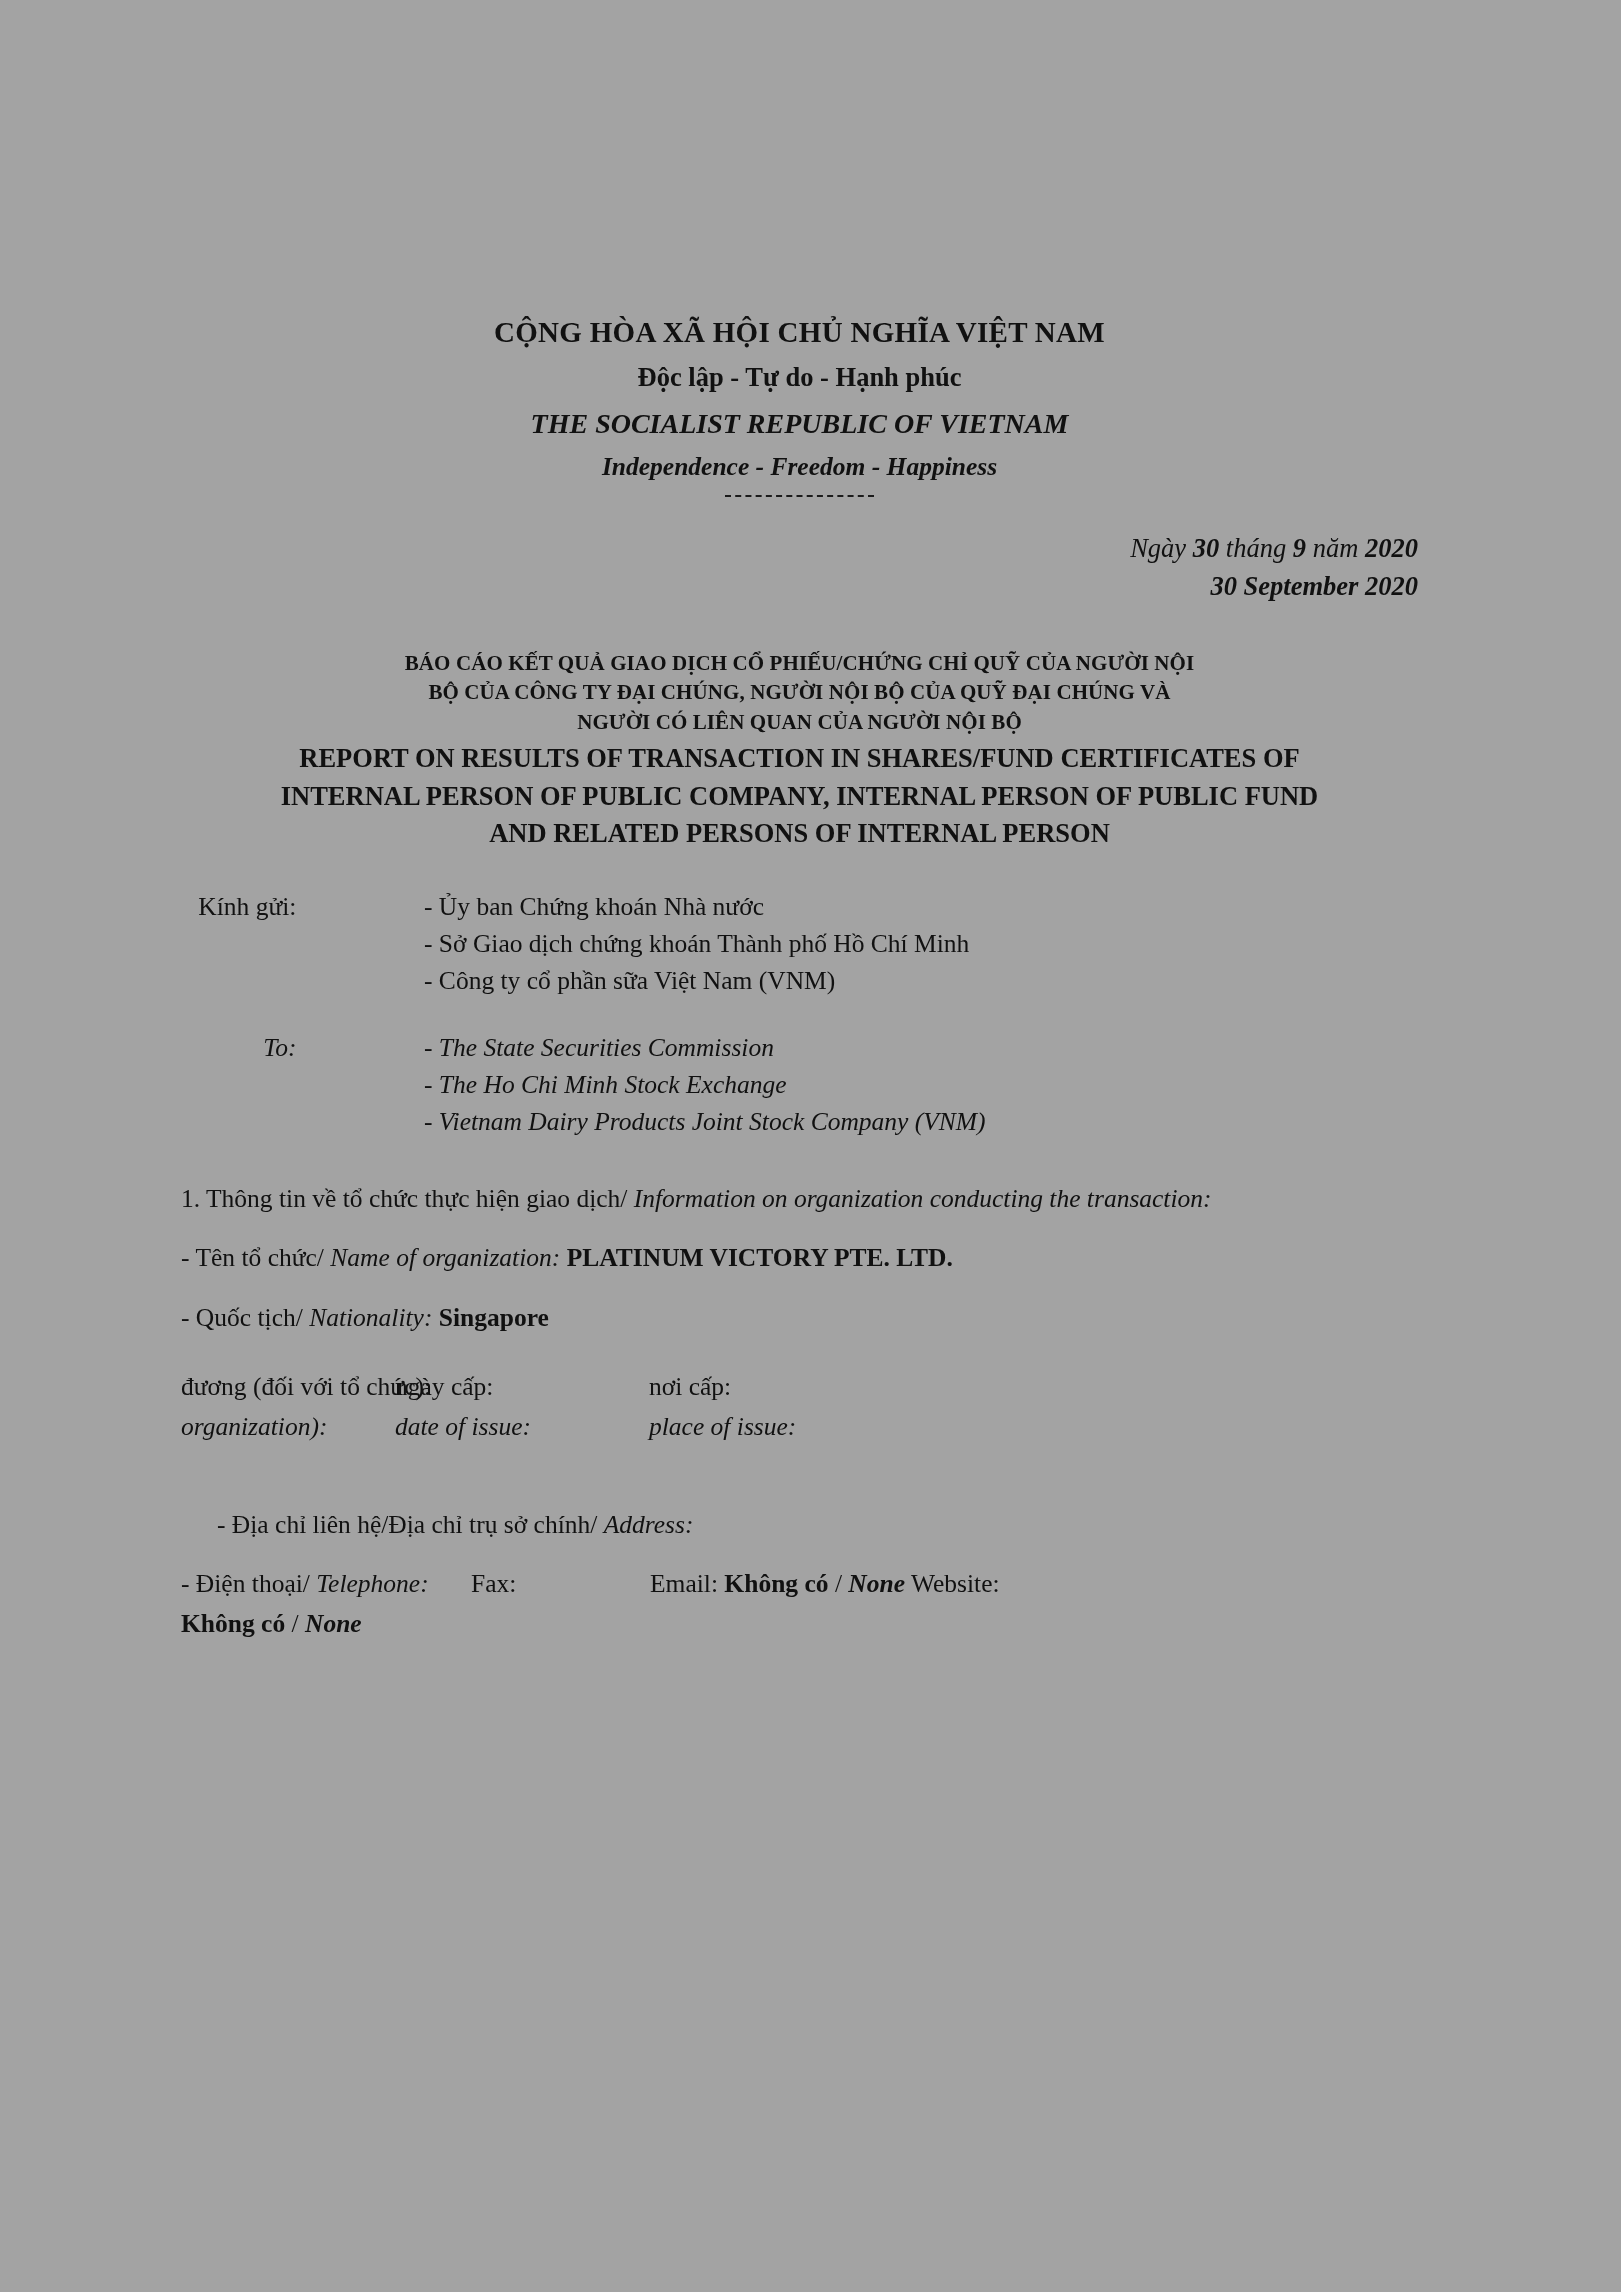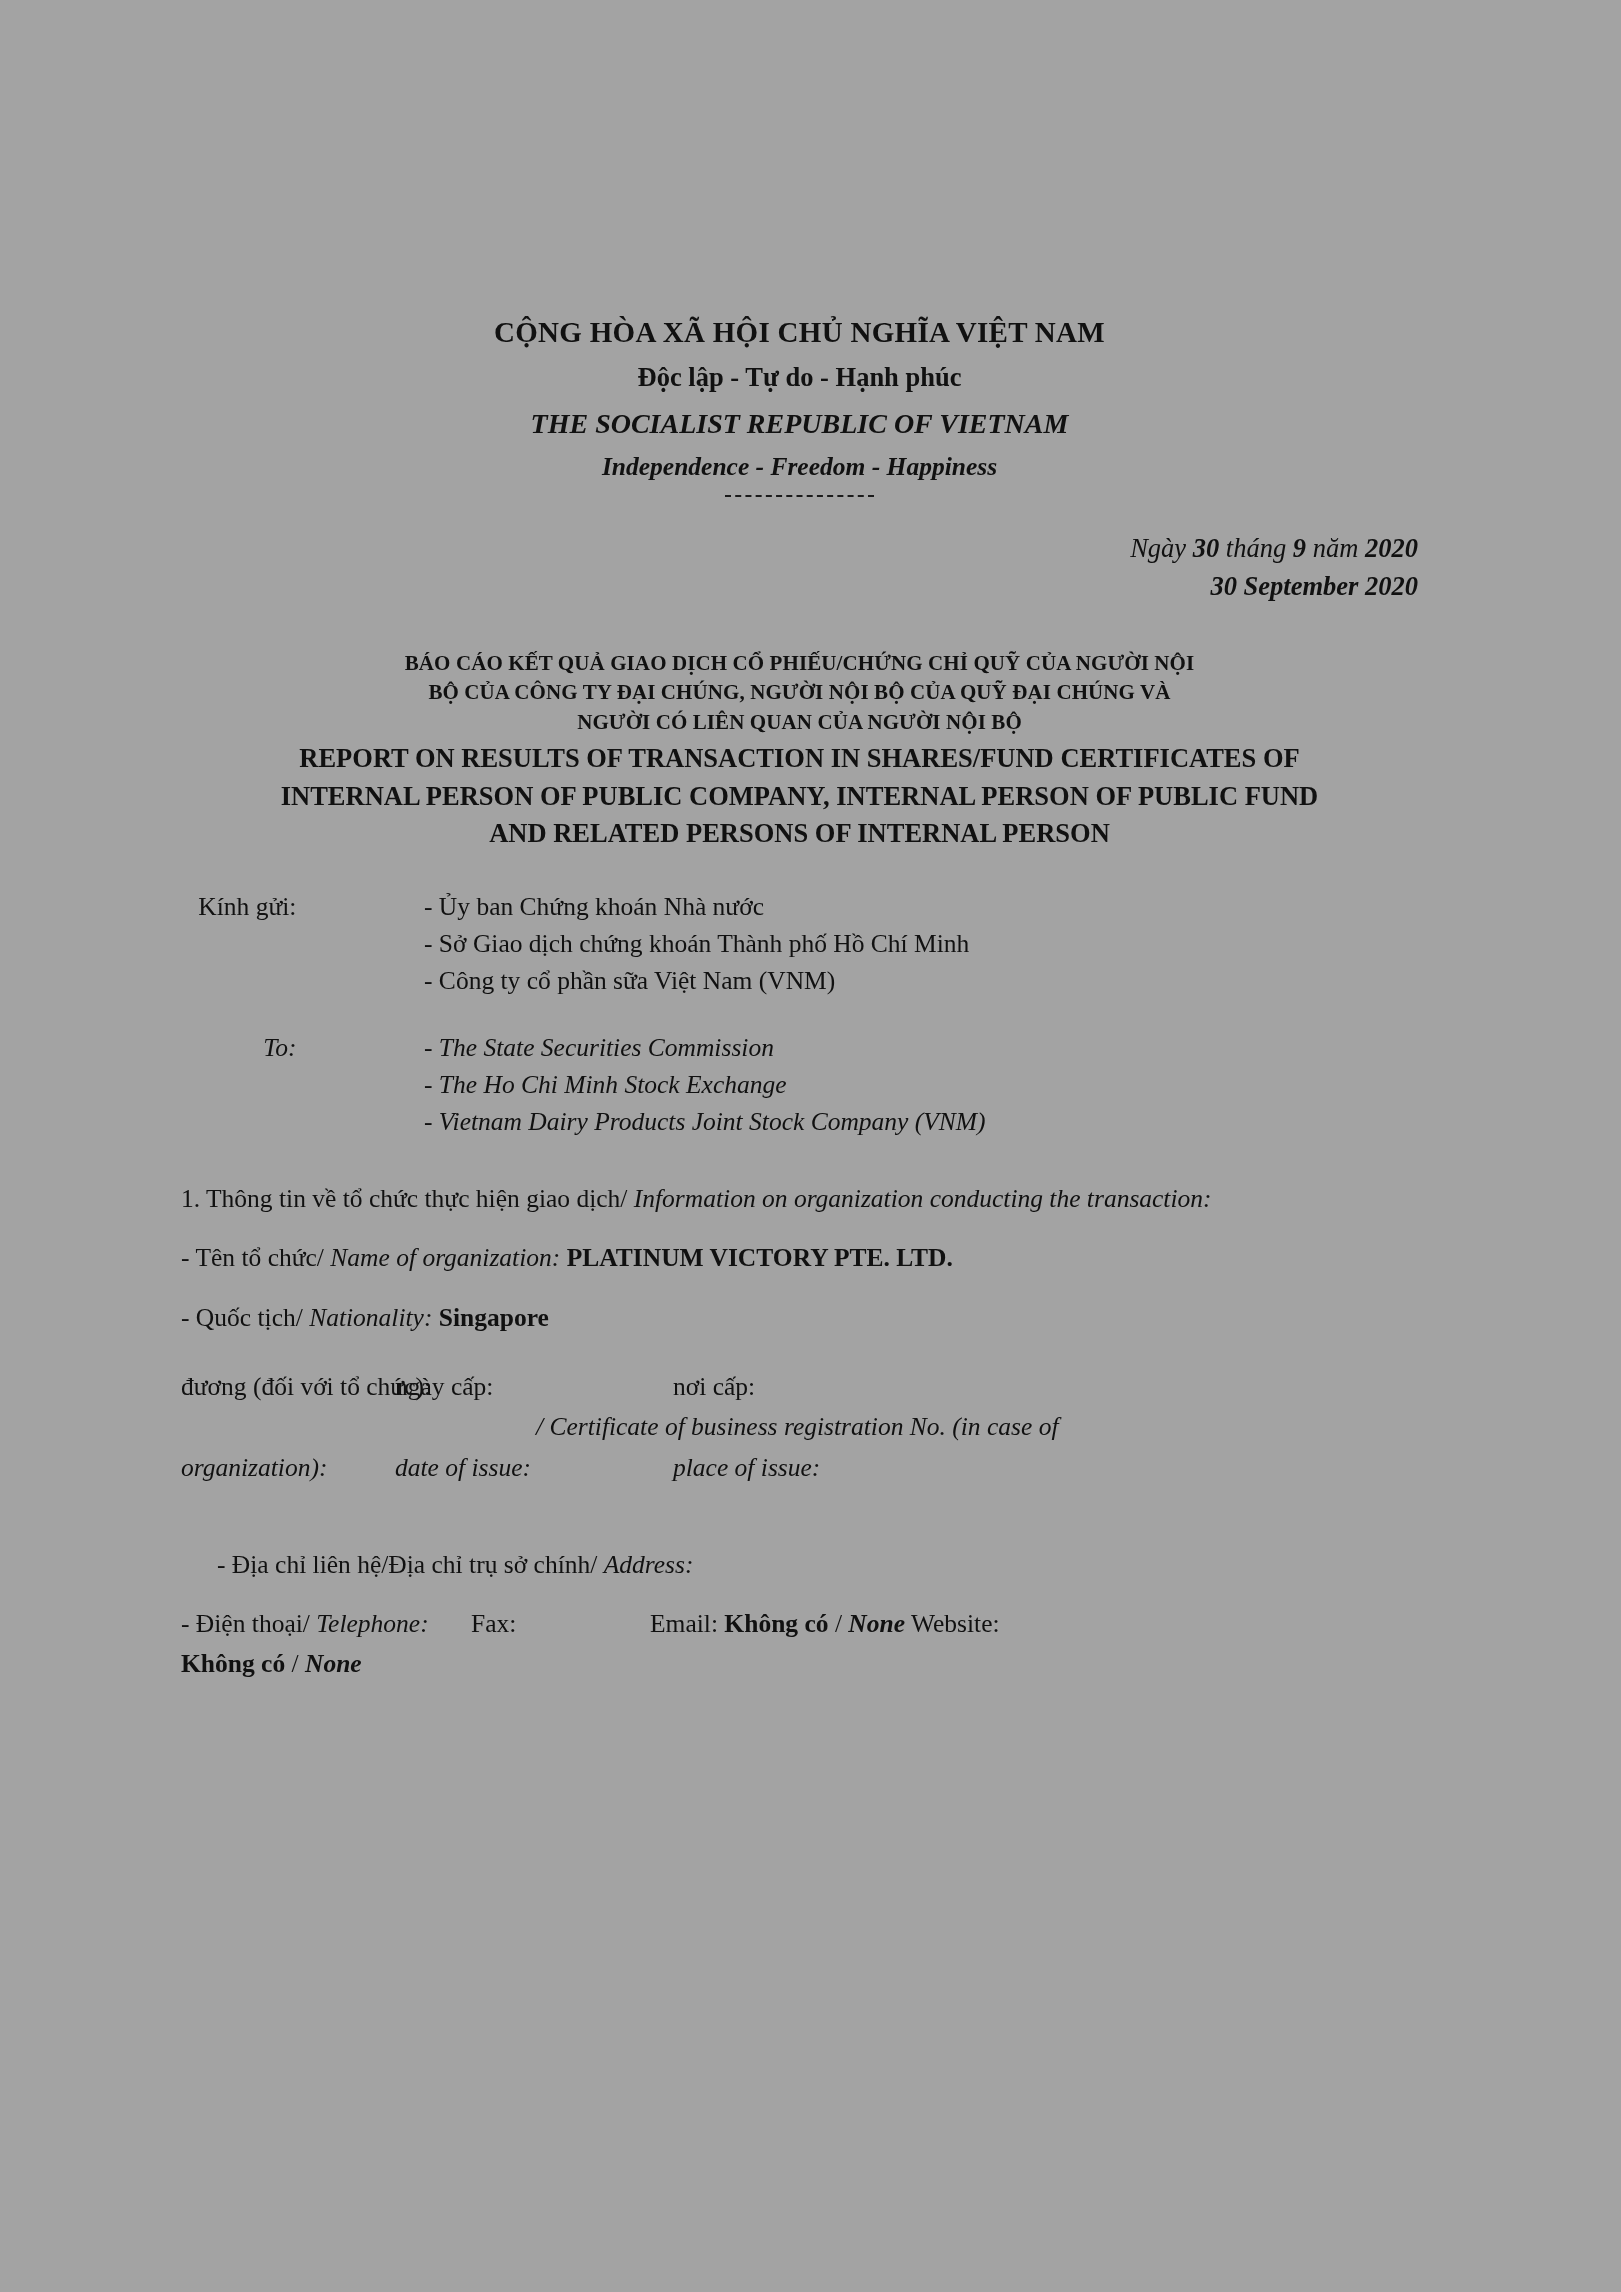--- a/index.html
+++ b/index.html
@@ -139,21 +139,21 @@
   .para:first-child { margin-top: 0; }
 
   .para-tight { text-align: left; margin-top: 19px; }
 
   .indent-right { padding-left: 355px; }
   .cert-row {
     position: relative;
     white-space: nowrap;
   }
   .cert-col-a { position: absolute; left: 214px; top: 0; }
-  .cert-col-b { position: absolute; left: 492px; top: 0; font-family: Liberation Serif, serif; }
+  .cert-col-b { position: absolute; left: 468px; top: 0; font-family: Liberation Serif, serif; }
 
   .contact-row { position: relative; white-space: nowrap; }
   .contact-fax   { position: absolute; left: 290px; top: 0; }
   .contact-email { position: absolute; left: 469px; top: 0; }
 </style>
 </head>
 <body>
 
 <div class="page">
   <div class="content">
@@ -208,21 +208,20 @@
     <div class="body-block">
 
       <div class="para"><span>1. Thông tin về tổ chức thực hiện giao dịch/ </span><span class="i">Information on organization conducting the transaction:</span></div>
 
       <div class="para para-tight"><span>- Tên tổ chức/ </span><span class="i">Name of organization:</span><span> </span><span class="b">PLATINUM VICTORY PTE. LTD.</span></div>
 
       <div class="para para-tight"><span>- Quốc tịch/ </span><span class="i">Nationality:</span><span> </span><span class="b">Singapore</span></div>
 
       <div class="para">
         <div class="cert-row"><span>đương (đối với tổ chức):</span><span class="cert-col-a">ngày cấp:</span><span class="cert-col-b">nơi cấp:</span></div>
-        <div class="i indent-right">/ Certificate of business registration No. (in case of</div>
         <div class="cert-row i"><span>organization):</span><span class="cert-col-a">date of issue:</span><span class="cert-col-b">place of issue:</span></div>
       </div>
 
       <div class="para para-tight" style="margin-top:57px;margin-left:36px;"><span>- Địa chỉ liên hệ/Địa chỉ trụ sở chính/ </span><span class="i">Address:</span></div>
 
       <div class="para para-tight">
         <div class="contact-row"><span>- Điện thoại/ </span><span class="i">Telephone:</span><span class="contact-fax">Fax:</span><span class="contact-email"><span>Email:</span><span> </span><span class="b">Không có</span><span> / </span><span class="bi">None</span><span> </span><span>Website:</span></span></div>
         <div><span class="b">Không có</span><span> / </span><span class="bi">None</span></div>
       </div>
 

